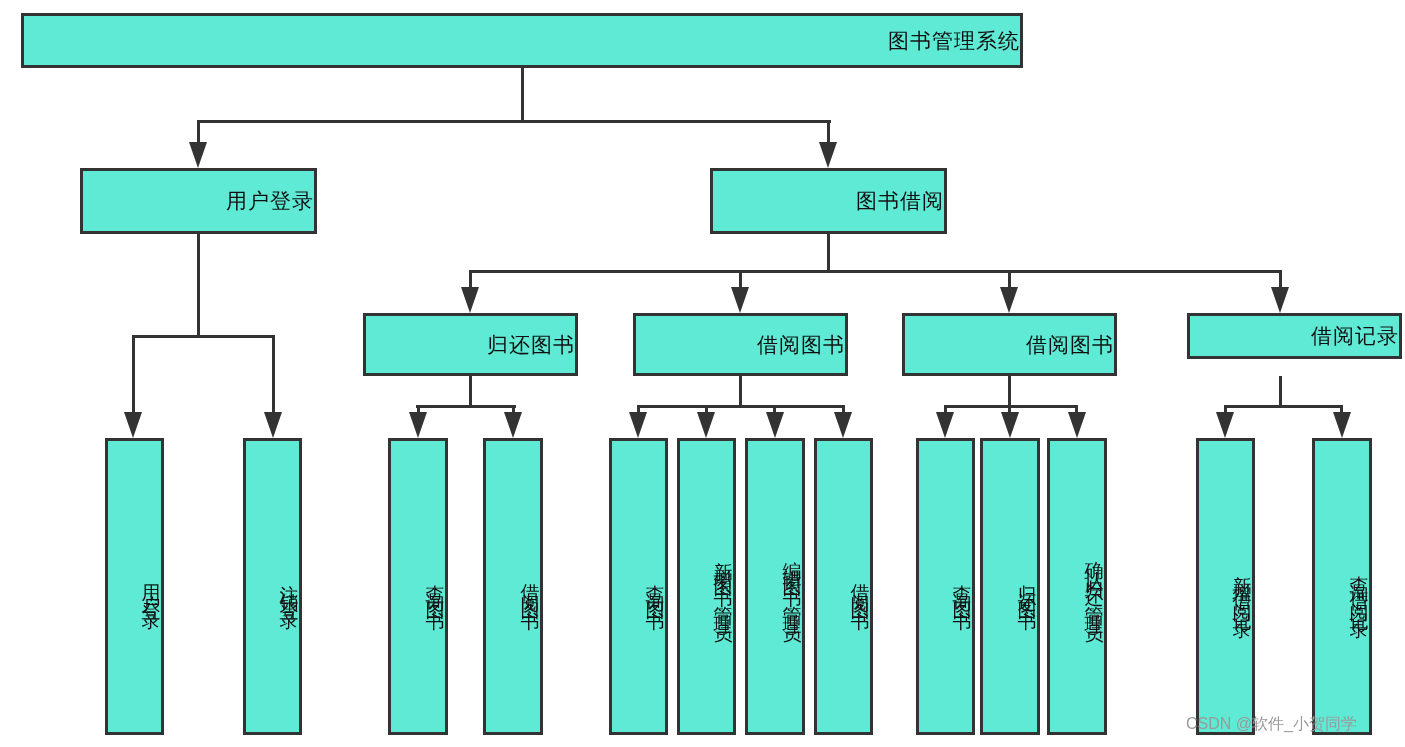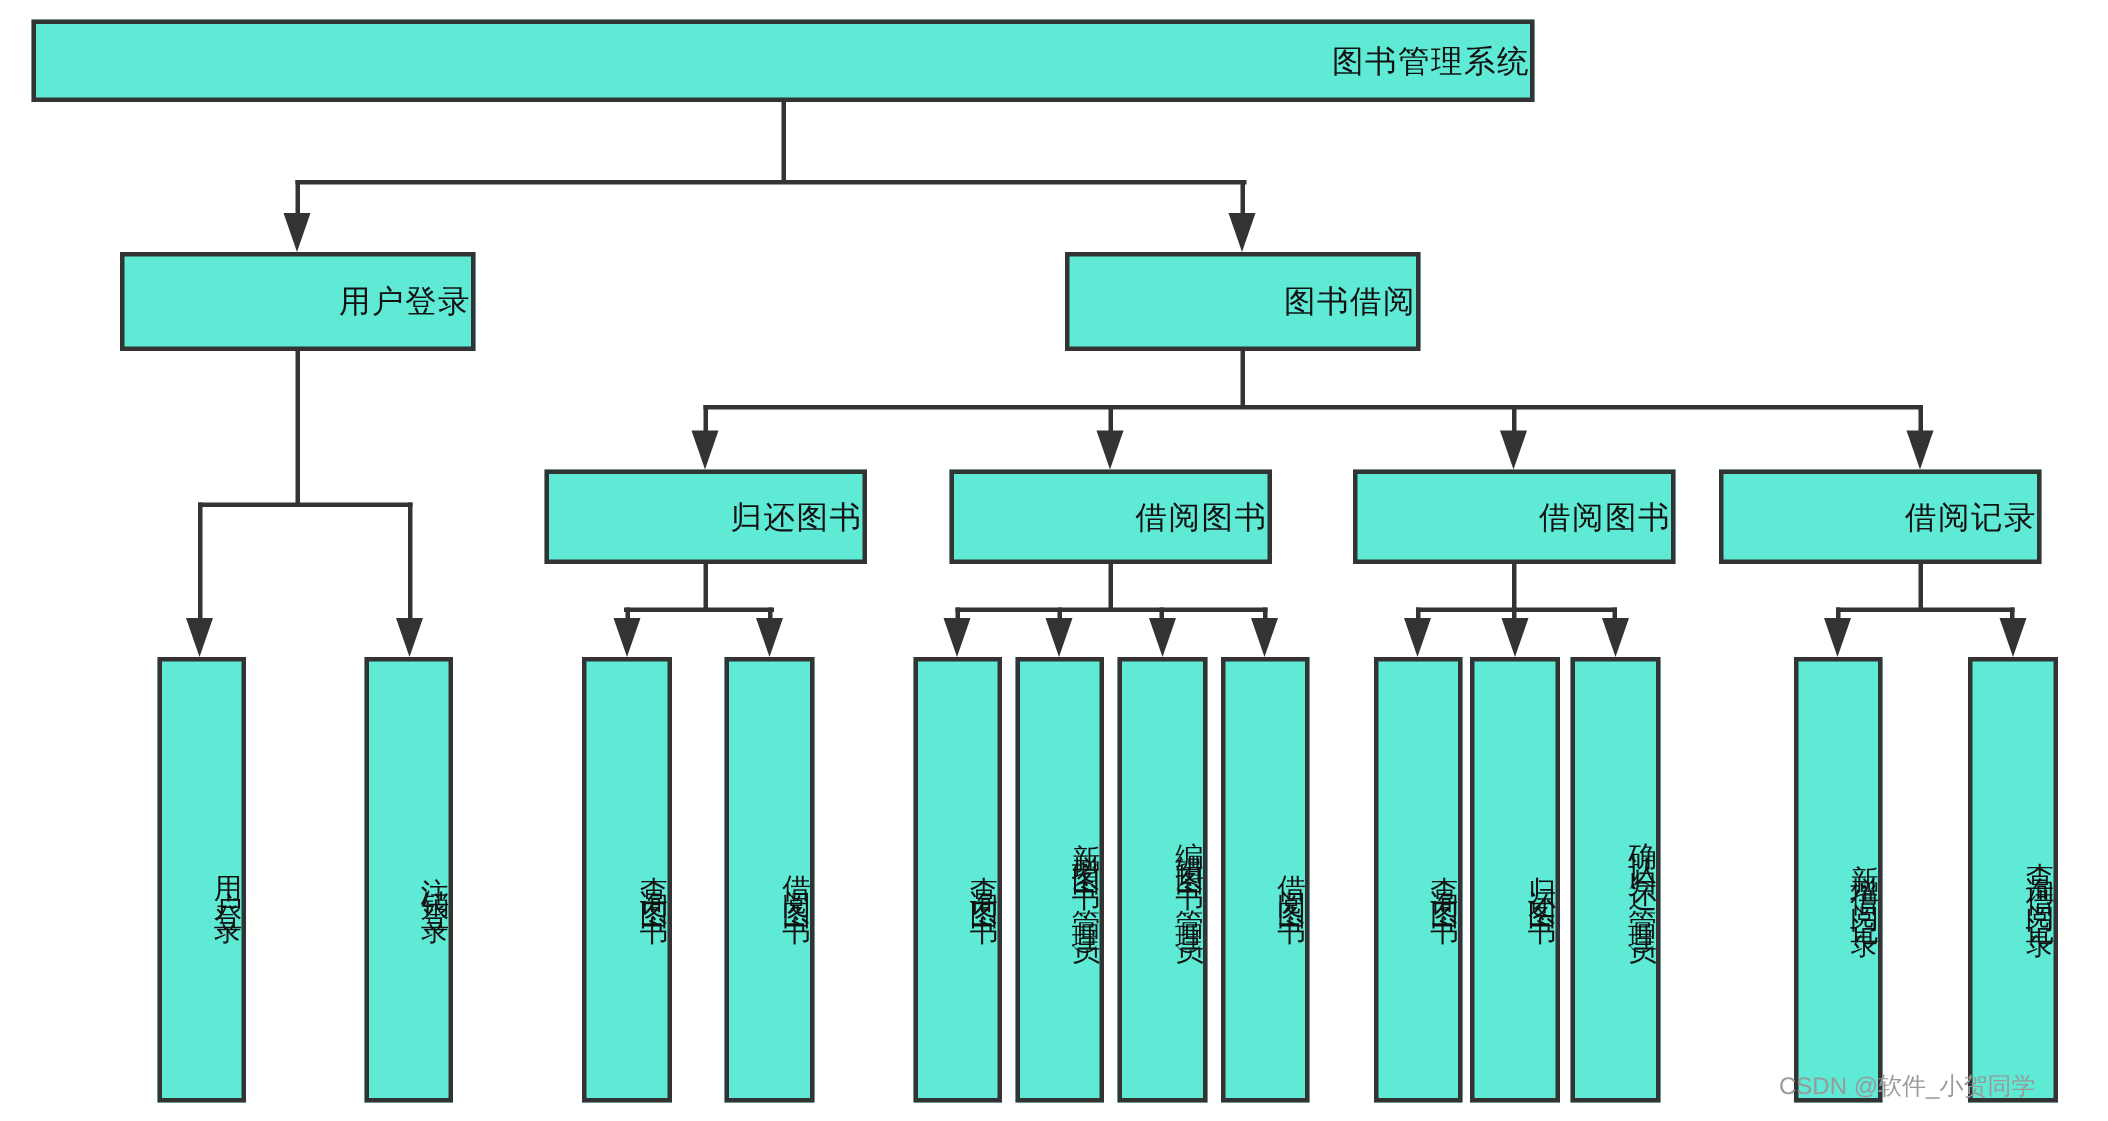--- a/index.html
+++ b/index.html
@@ -91,21 +91,21 @@
 
   <div class="box hbox" style="left:363px;top:313px;width:215px;height:63px">
     <span>归还图书</span>
   </div>
   <div class="box hbox" style="left:633px;top:313px;width:215px;height:63px">
     <span>借阅图书</span>
   </div>
   <div class="box hbox" style="left:902px;top:313px;width:215px;height:63px">
     <span>借阅图书</span>
   </div>
-  <div class="box hbox" style="left:1146px;top:313px;width:215px;height:63px">
+  <div class="box hbox" style="left:1187px;top:313px;width:215px;height:46px">
     <span>借阅记录</span>
   </div>
 
   <div class="vl" style="left:469px;top:376px;height:32px"></div>
   <div class="hl" style="left:416px;top:405px;width:100px"></div>
   <div class="vl" style="left:417px;top:405px;height:10px"></div>
   <div class="arr" style="left:409px;top:412px"></div>
   <div class="vl" style="left:512px;top:405px;height:10px"></div>
   <div class="arr" style="left:504px;top:412px"></div>
 

